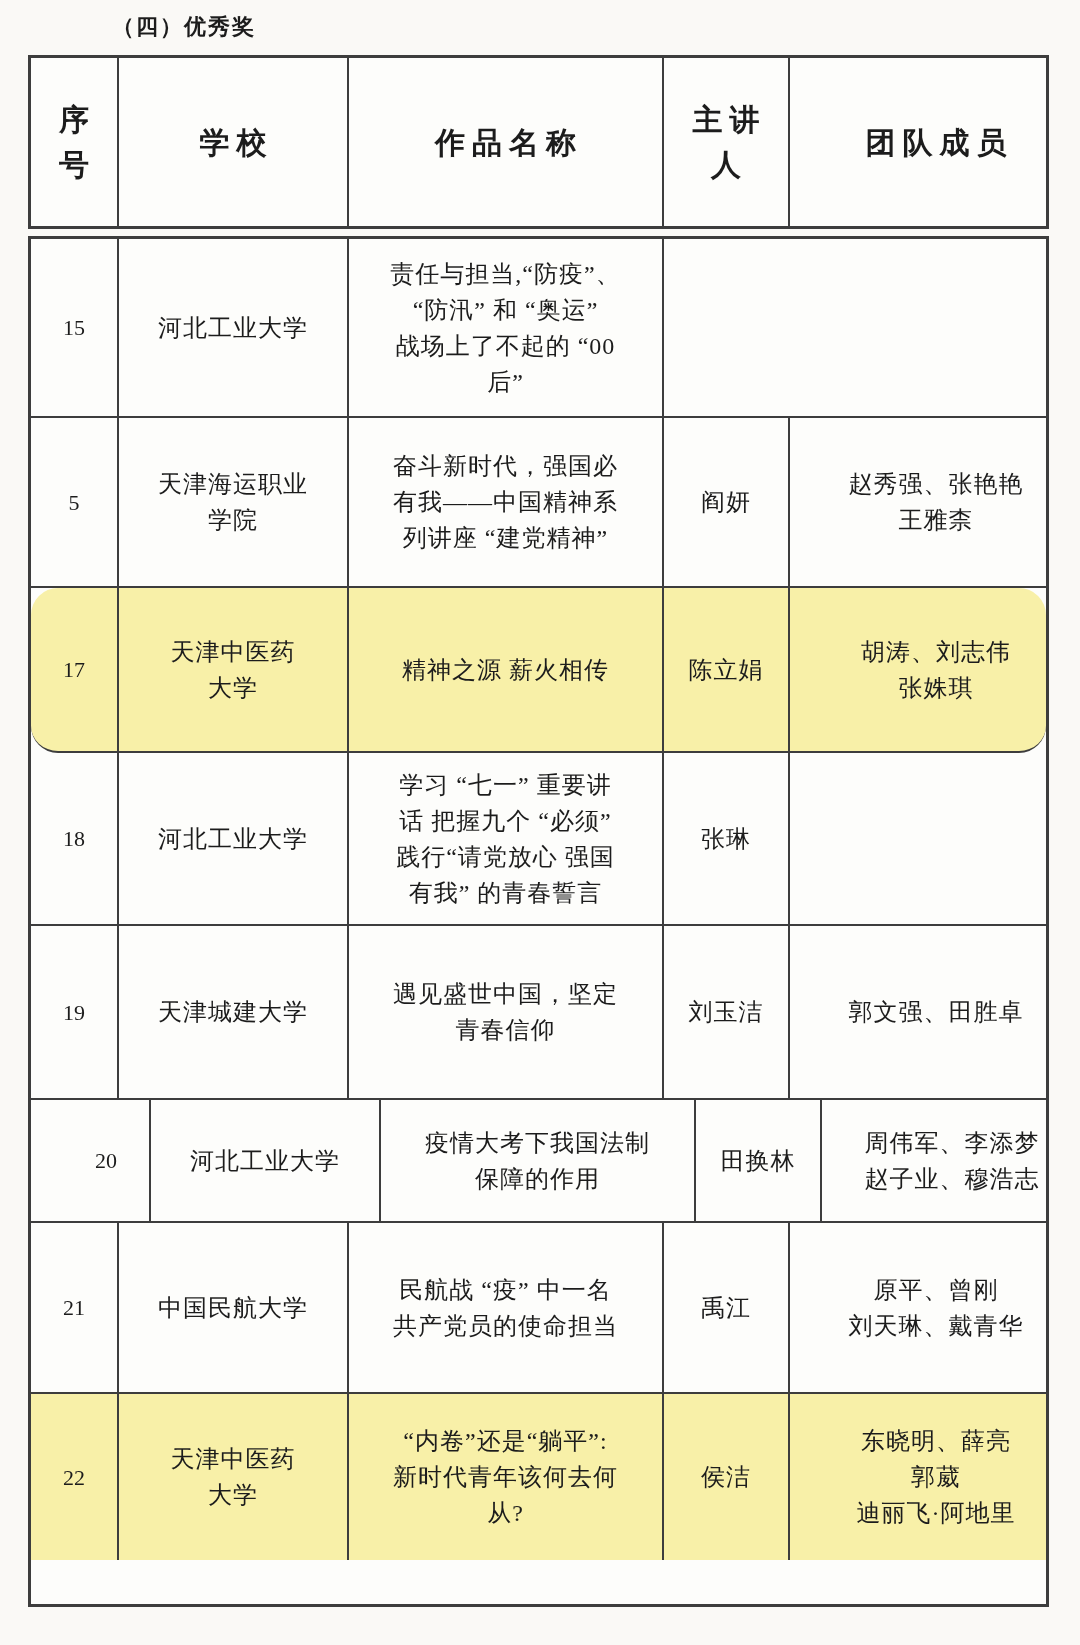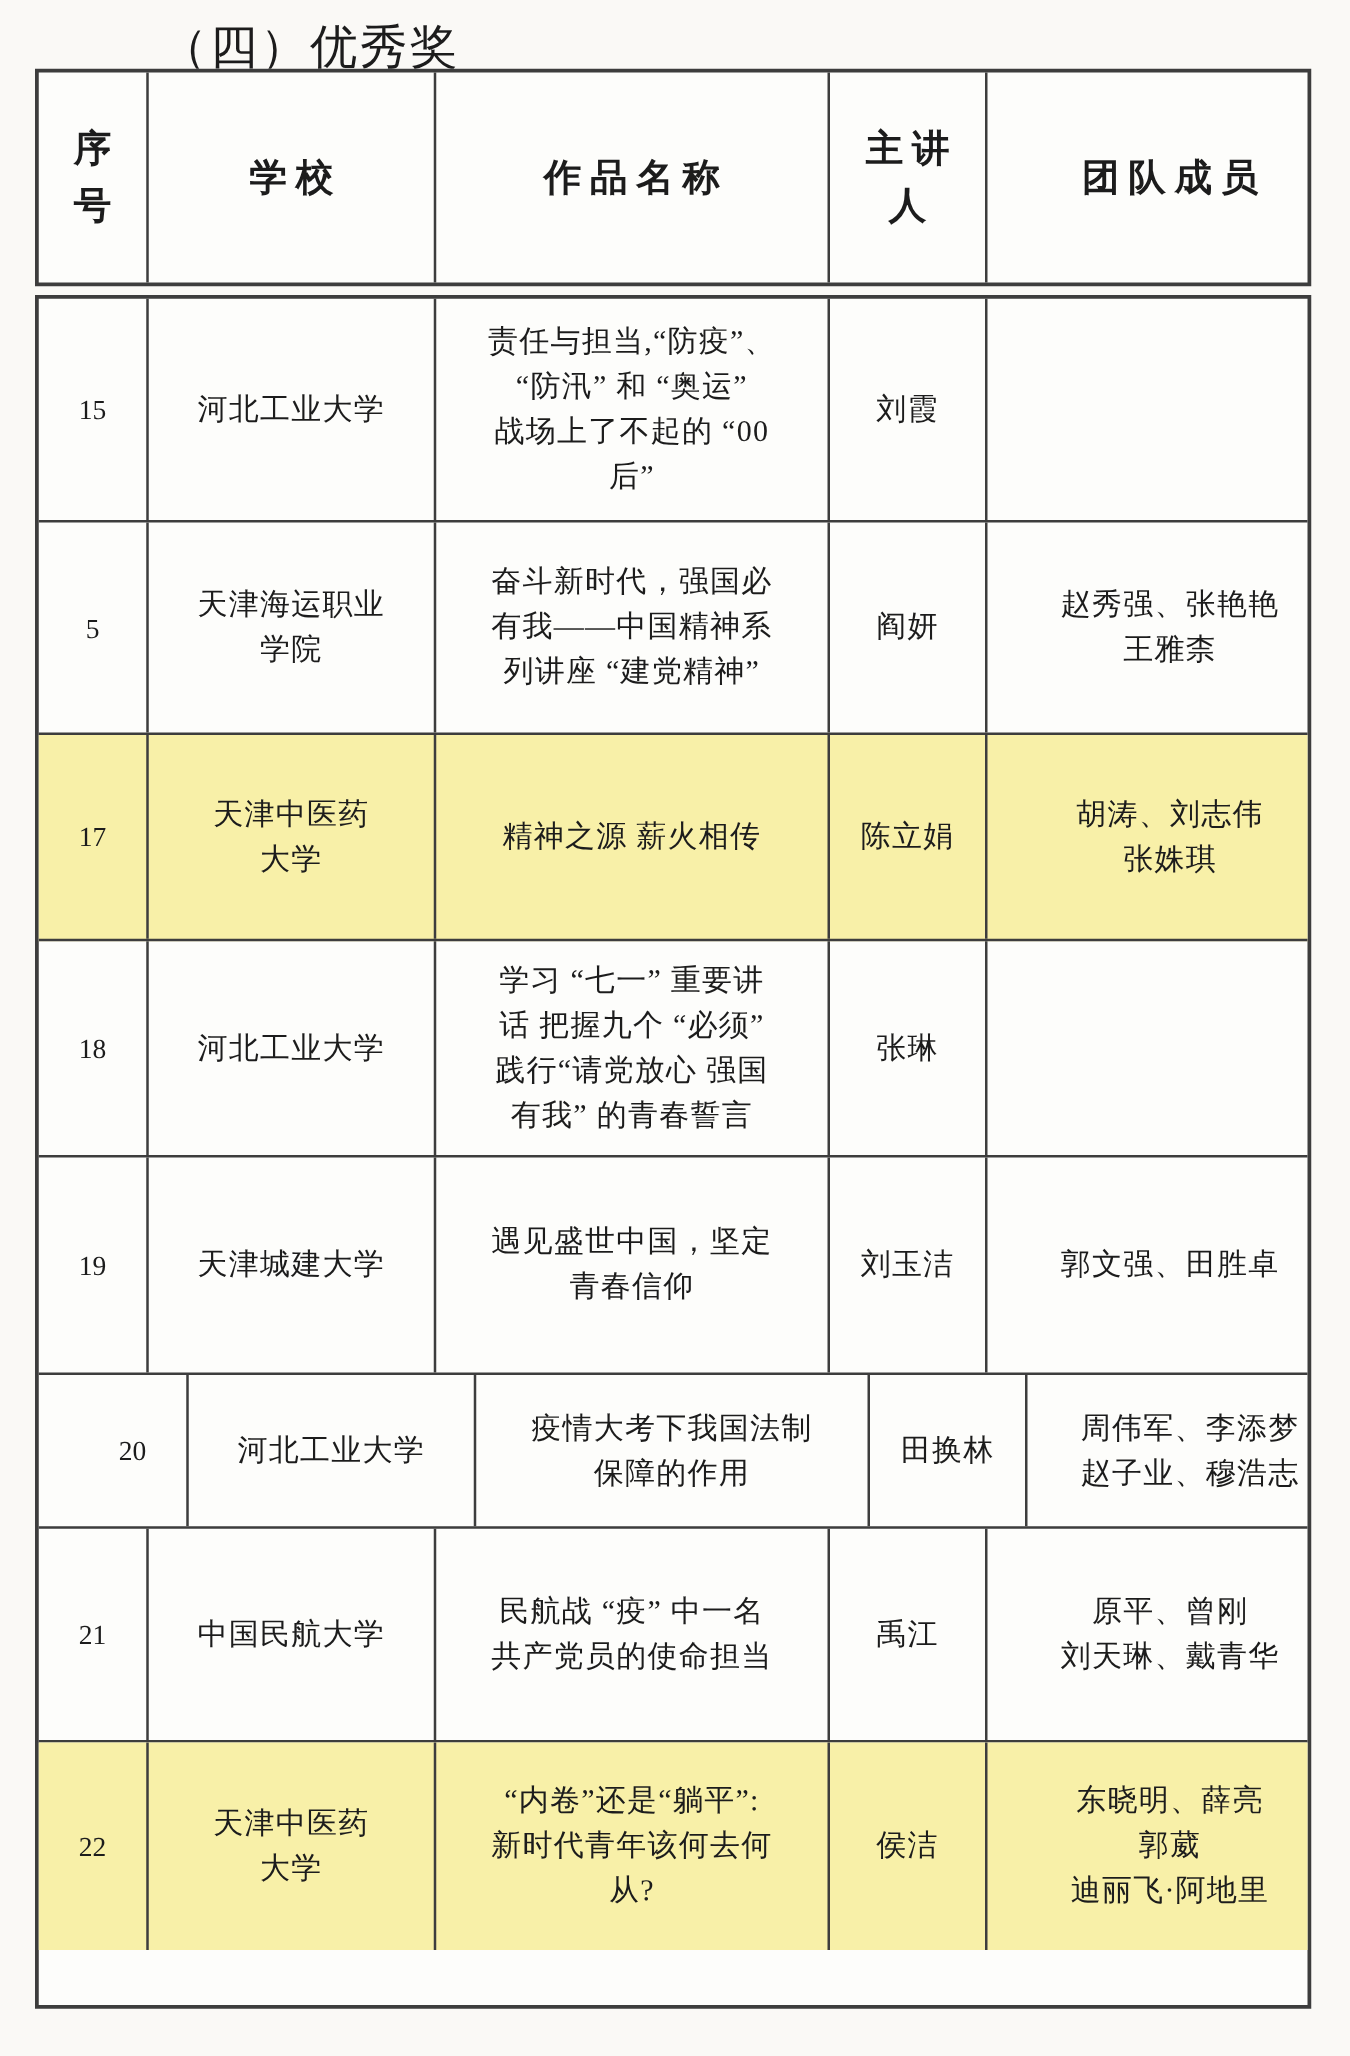--- a/index.html
+++ b/index.html
@@ -10,24 +10,24 @@
   }
   .page {
     position: relative;
     width: 1080px;
     height: 1645px;
     background: var(--page-bg, #faf9f6);
     overflow: hidden;
   }
   .doc-title {
     position: absolute;
-    left: 128px;
+    left: 112px;
     top: 12px;
-    font-size: 38px;
-    font-weight: normal;
+    font-size: 22px;
+    font-weight: bold;
     letter-spacing: 2px;
     white-space: nowrap;
   }
   .tbl {
     position: absolute;
     left: 28px;
     width: 1021px;
     border: 3px solid var(--line, #3d3d3d);
     background: var(--cell-bg, #fdfdfb);
   }
@@ -58,21 +58,21 @@
     font-weight: bold;
     font-size: 30px;
     letter-spacing: 7px;
     padding-left: 13px; 
   }
   .num-cell { font-size: 22px; letter-spacing: 0; }
   .row.hl { background: var(--hl, #f8f0a8); }
   
   .tbl-body .row:nth-child(1) { height: 179px; }
   .tbl-body .row:nth-child(2) { height: 170px; }
-  .tbl-body .row:nth-child(3) { height: 165px; }
+  .tbl-body .row:nth-child(3) { height: 165px; border-radius: 27px; }
   .tbl-body .row:nth-child(4) { height: 173px; }
   .tbl-body .row:nth-child(5) { height: 174px; }
   .tbl-body .row:nth-child(6) { height: 123px; padding-left: 32px; }
   .tbl-body .row:nth-child(7) { height: 171px; }
   .tbl-body .row:nth-child(8) { height: 166px; }
 </style>
 </head>
 <body>
 
 <div class="page">
@@ -91,21 +91,20 @@
 
   <div class="tbl tbl-body">
 
     <div class="row body-row">
       <div class="cell num-cell">15</div>
       <div class="cell">河北工业大学</div>
       <div class="cell">责任与担当,“防疫”、
 “防汛” 和 “奥运”
 战场上了不起的 “00
 后”</div>
-      <div class="cell">刘霞</div>
       <div class="cell"></div>
     </div>
 
     <div class="row body-row">
       <div class="cell num-cell">5</div>
       <div class="cell">天津海运职业
 学院</div>
       <div class="cell">奋斗新时代，强国必
 有我——中国精神系
 列讲座 “建党精神”</div>

